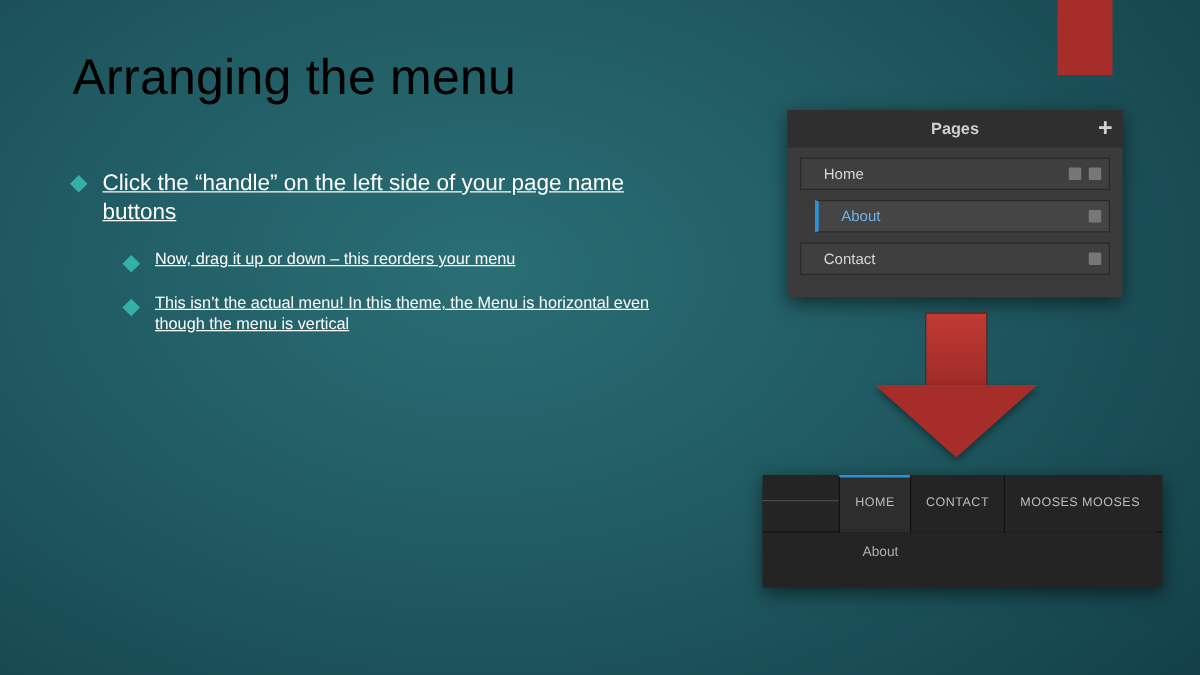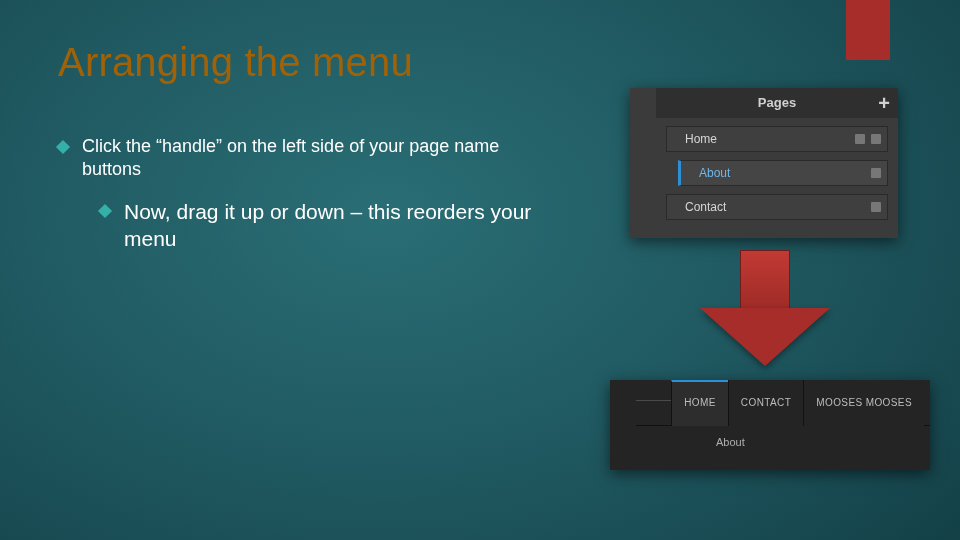--- a/index.html
+++ b/index.html
@@ -16,44 +16,44 @@
     width: 44px; height: 60px;
     background: #a72d2a;
   }
   
   .title {
     position: absolute;
     left: 58px; top: 40px;
     font-size: 40px;
     font-weight: 400;
     font-family: Arial, Helvetica, sans-serif;
-    color: #a16207;
+    color: #000000;
     letter-spacing: 0.2px;
   }
   
   .text-col {
     position: absolute;
     left: 58px; top: 135px;
     width: 500px;
     font-size: 18px;
     line-height: 1.28;
   }
   .bl { display: flex; margin-bottom: 18px; }
-  .bl.sub { margin-left: 42px; font-size: 21px; }
+  .bl.sub { margin-left: 42px; font-size: 13px; }
   .bl .dia {
     flex: 0 0 auto;
     width: 10px; height: 10px;
     transform: rotate(45deg);
     background: #35b0a8;
     margin-top: 7px;
     margin-right: 14px;
   }
-  .bl .txt { flex: 1 1 auto; color: #ffffff; }
-  
-  .panel-shadow { box-shadow: 0 4px 14px rgba(0,0,0,0.55); padding-left: 26px; }
+  .bl .txt { flex: 1 1 auto; color: #ffffff; text-decoration: underline; }
+  
+  .panel-shadow { box-shadow: 0 4px 14px rgba(0,0,0,0.55); }
   
   .pages-panel {
     position: absolute;
     left: 630px; top: 88px;
     width: 268px; height: 150px;
     background: #3b3b3b;
     font-size: 13px;
     color: #d0d0d0;
   }
   .pages-header {
@@ -168,20 +168,24 @@
 
 <div class="text-col">
   <div class="bl">
     <div class="dia"></div>
     <div class="txt">Click the “handle” on the left side of your page name buttons</div>
   </div>
   <div class="bl sub">
     <div class="dia"></div>
     <div class="txt">Now, drag it up or down – this reorders your menu</div>
   </div>
+  <div class="bl sub">
+    <div class="dia"></div>
+    <div class="txt">This isn’t the actual menu! In this theme, the Menu is horizontal even though the menu is vertical</div>
+  </div>
 </div>
 
 <div class="pages-panel panel-shadow">
   <div class="pages-header">
     <span>Pages</span>
     <span class="plus">+</span>
   </div>
   <div class="page-row">
     <span>Home</span>
     <span class="row-icons">

